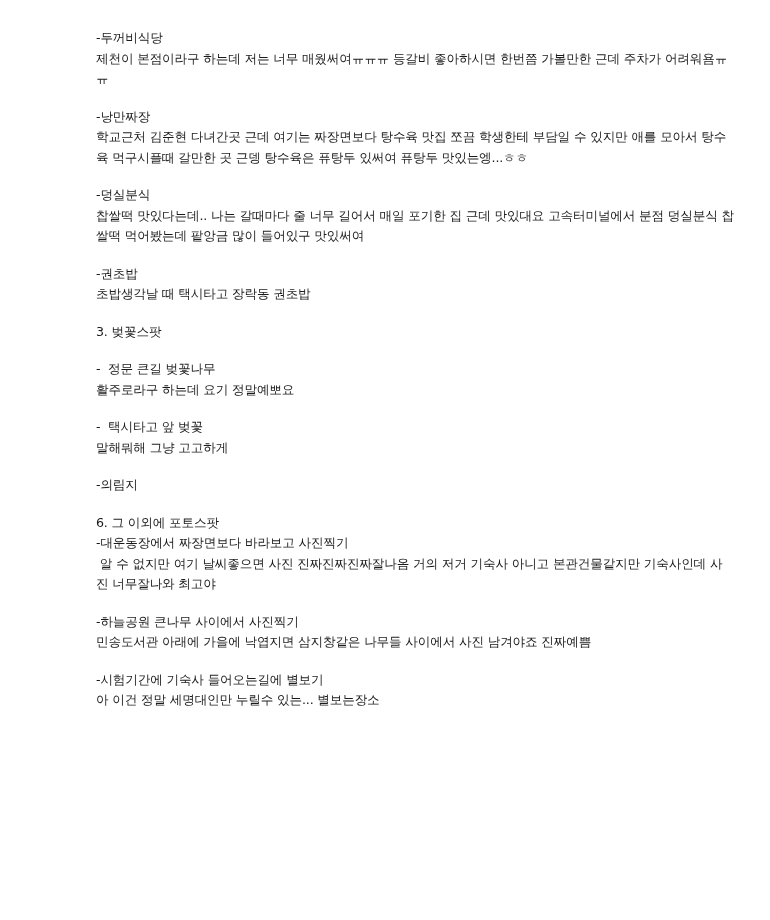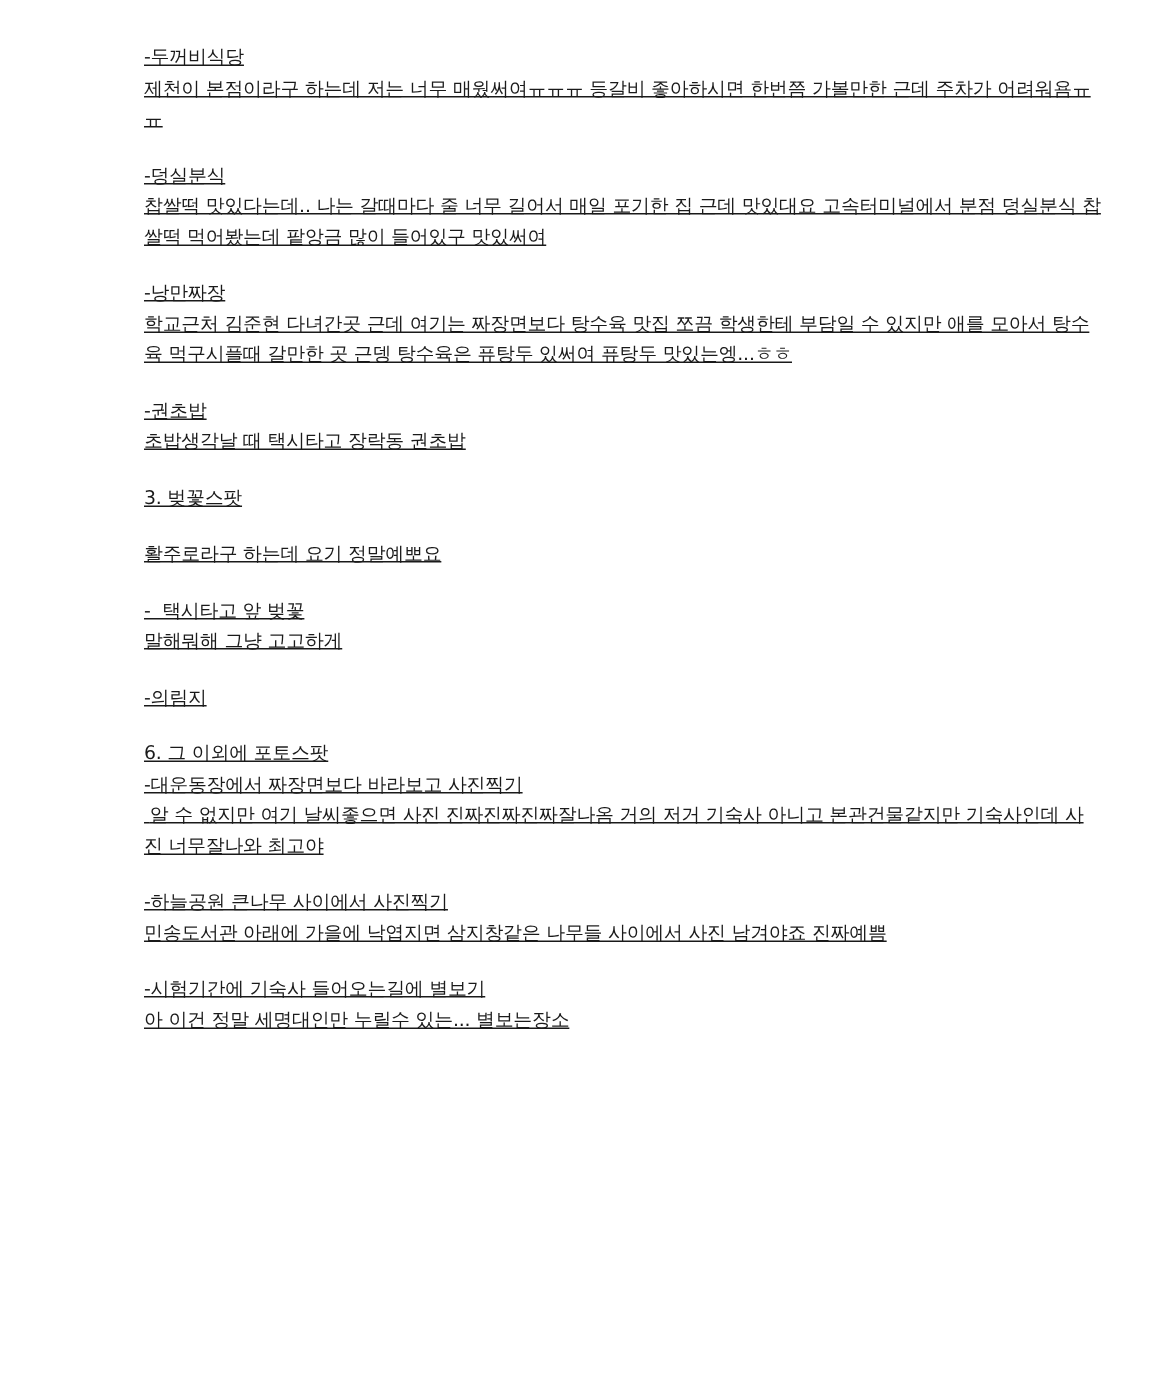--- a/index.html
+++ b/index.html
@@ -12,21 +12,20 @@
     background: #ffffff;
     font-family: "DejaVu Sans", "Liberation Sans", sans-serif;
     color: #1a1a1a;
     overflow: hidden;
   }
   .page {
     box-sizing: border-box;
     width: 770px;
     height: 664px;
     padding: 28px 36px 10px 96px;
-    text-decoration: underline;
   }
   .block {
     margin: 0 0 17px 0;
   }
   .line {
     font-size: 12.6px;
     line-height: 20.5px;
     letter-spacing: -0.15px;
     white-space: pre-wrap;
     word-break: break-all;
@@ -36,40 +35,41 @@
 <body>
 
 <div class="page">
 
   <div class="block">
     <div class="line">-두꺼비식당</div>
     <div class="line">제천이 본점이라구 하는데 저는 너무 매웠써여ㅠㅠㅠ 등갈비 좋아하시면 한번쯤 가볼만한 근데 주차가 어려워욤ㅠㅠ</div>
   </div>
 
   <div class="block">
-    <div class="line">-덩실분식</div>
-    <div class="line">찹쌀떡 맛있다는데.. 나는 갈때마다 줄 너무 길어서 매일 포기한 집 근데 맛있대요 고속터미널에서 분점 덩실분식 찹쌀떡 먹어봤는데 팥앙금 많이 들어있구 맛있써여</div>
+    <div class="line">-낭만짜장</div>
+    <div class="line">학교근처 김준현 다녀간곳 근데 여기는 짜장면보다 탕수육 맛집 쪼끔 학생한테 부담일 수 있지만 애를 모아서 탕수육 먹구시플때 갈만한 곳 근뎅 탕수육은 퓨탕두 있써여 퓨탕두 맛있는엥...ㅎㅎ</div>
   </div>
 
   <div class="block">
-    <div class="line">-낭만짜장</div>
-    <div class="line">학교근처 김준현 다녀간곳 근데 여기는 짜장면보다 탕수육 맛집 쪼끔 학생한테 부담일 수 있지만 애를 모아서 탕수육 먹구시플때 갈만한 곳 근뎅 탕수육은 퓨탕두 있써여 퓨탕두 맛있는엥...ㅎㅎ</div>
+    <div class="line">-덩실분식</div>
+    <div class="line">찹쌀떡 맛있다는데.. 나는 갈때마다 줄 너무 길어서 매일 포기한 집 근데 맛있대요 고속터미널에서 분점 덩실분식 찹쌀떡 먹어봤는데 팥앙금 많이 들어있구 맛있써여</div>
   </div>
 
   <div class="block">
     <div class="line">-권초밥</div>
     <div class="line">초밥생각날 때 택시타고 장락동 권초밥</div>
   </div>
 
   <div class="block">
     <div class="line">3. 벚꽃스팟</div>
   </div>
 
 
   <div class="block">
+    <div class="line">-  정문 큰길 벚꽃나무</div>
     <div class="line">활주로라구 하는데 요기 정말예뽀요</div>
   </div>
 
   <div class="block">
     <div class="line">-  택시타고 앞 벚꽃</div>
     <div class="line">말해뭐해 그냥 고고하게</div>
   </div>
 
   <div class="block">
     <div class="line">-의림지</div>

